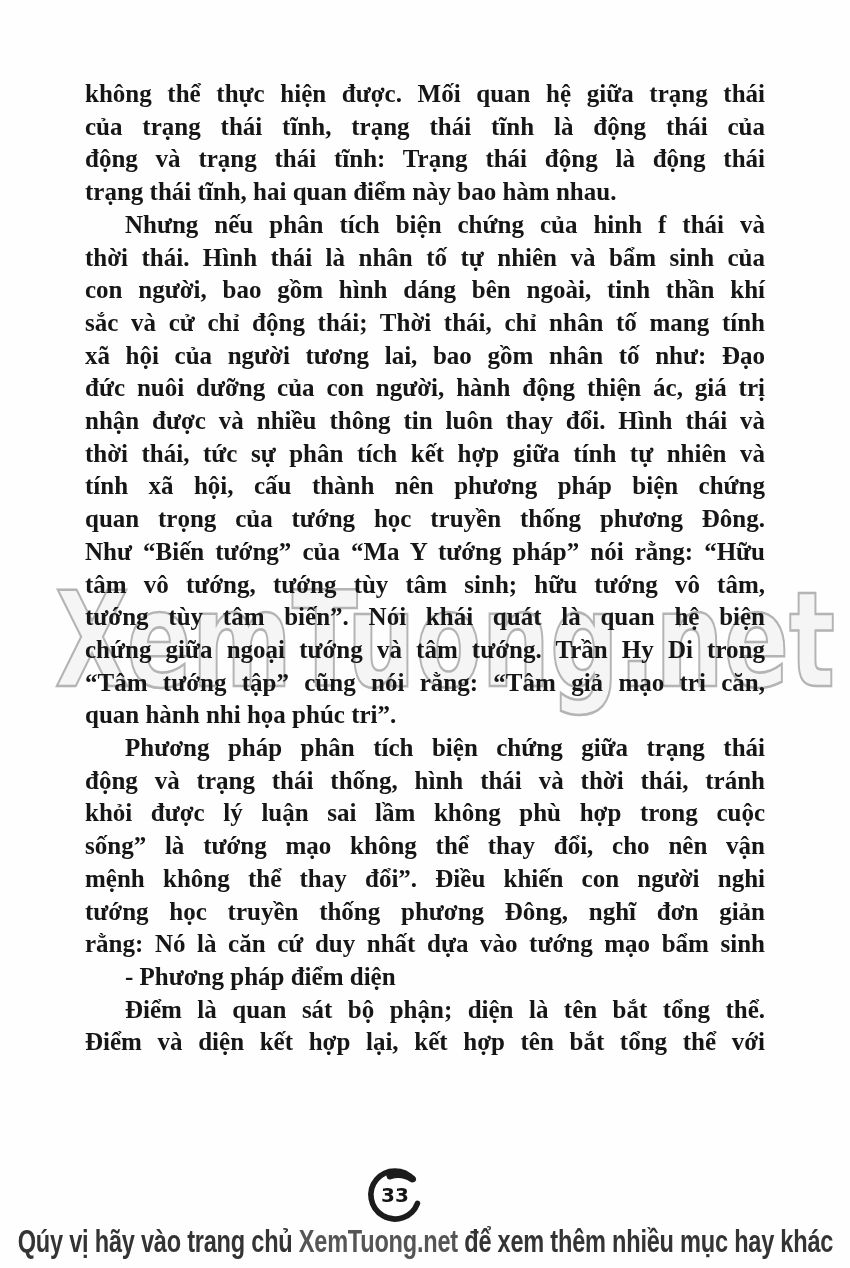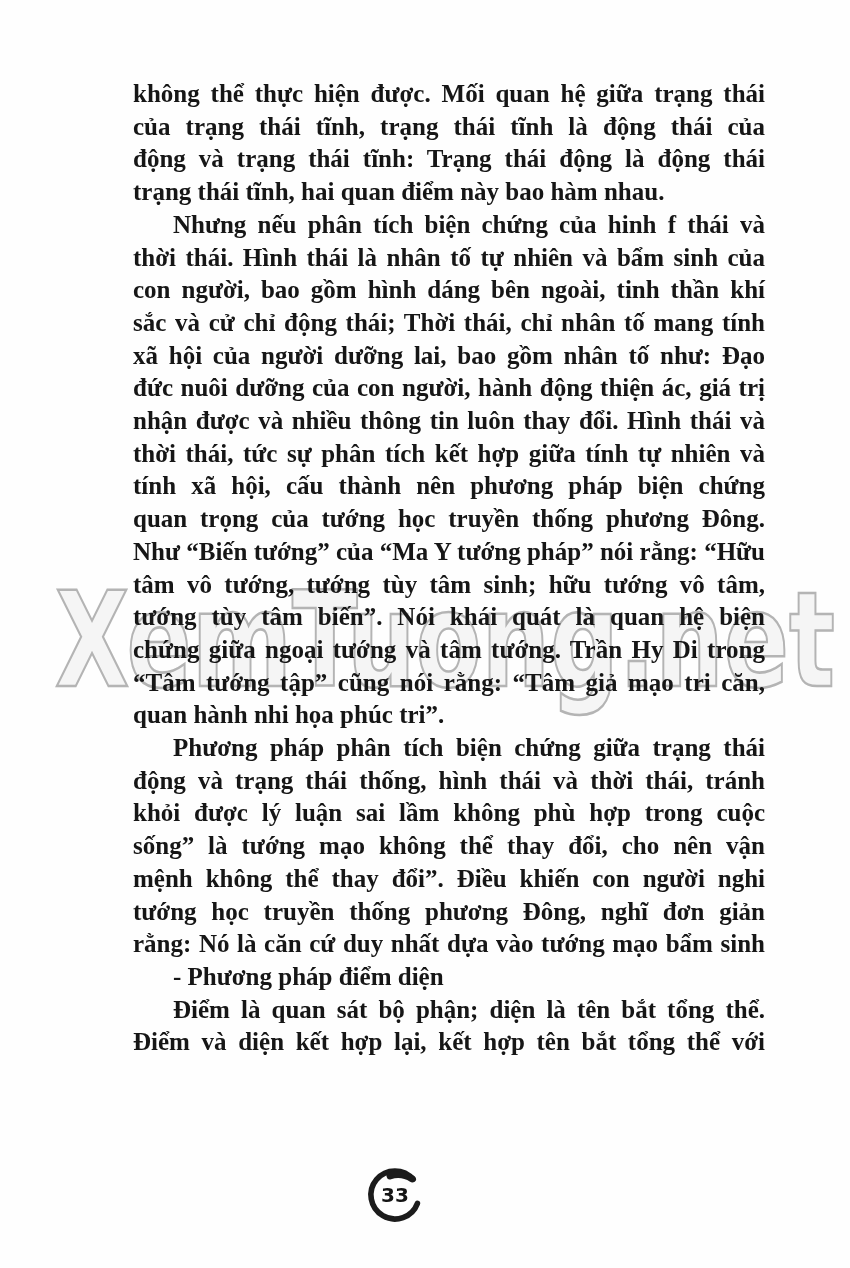--- a/index.html
+++ b/index.html
@@ -42,21 +42,20 @@
   }
   .line {
     font-family: "Liberation Serif", "DejaVu Serif", serif;
     font-weight: bold;
     font-size: 25px;
     line-height: 32.7px;
     color: #161616;
     text-align: justify;
     text-align-last: justify;
     white-space: normal;
-    margin-left: 48px;
   }
   .line.short { text-align-last: left; }
   .line.indent { text-indent: 40px; }
 
   
   .pagenum-wrap {
     position: absolute;
     left: 364px; top: 1164px;
     width: 62px; height: 62px;
     z-index: 2;
@@ -104,21 +103,21 @@
 
   <div class="text-column">
       <div class="line">không thể thực hiện được. Mối quan hệ giữa trạng thái</div>
       <div class="line">của trạng thái tĩnh, trạng thái tĩnh là động thái của</div>
       <div class="line">động và trạng thái tĩnh: Trạng thái động là động thái</div>
       <div class="line short">trạng thái tĩnh, hai quan điểm này bao hàm nhau.</div>
       <div class="line indent">Nhưng nếu phân tích biện chứng của hinh f thái và</div>
       <div class="line">thời thái. Hình thái là nhân tố tự nhiên và bẩm sinh của</div>
       <div class="line">con người, bao gồm hình dáng bên ngoài, tinh thần khí</div>
       <div class="line">sắc và cử chỉ động thái; Thời thái, chỉ nhân tố mang tính</div>
-      <div class="line">xã hội của người dưỡng lai, bao gồm nhân tố như: Đạo</div>
+      <div class="line">xã hội của người tương lai, bao gồm nhân tố như: Đạo</div>
       <div class="line">đức nuôi dưỡng của con người, hành động thiện ác, giá trị</div>
       <div class="line">nhận được và nhiều thông tin luôn thay đổi. Hình thái và</div>
       <div class="line">thời thái, tức sự phân tích kết hợp giữa tính tự nhiên và</div>
       <div class="line">tính xã hội, cấu thành nên phương pháp biện chứng</div>
       <div class="line">quan trọng của tướng học truyền thống phương Đông.</div>
       <div class="line">Như “Biến tướng” của “Ma Y tướng pháp” nói rằng: “Hữu</div>
       <div class="line">tâm vô tướng, tướng tùy tâm sinh; hữu tướng vô tâm,</div>
       <div class="line">tướng tùy tâm biến”. Nói khái quát là quan hệ biện</div>
       <div class="line">chứng giữa ngoại tướng và tâm tướng. Trần Hy Di trong</div>
       <div class="line">“Tâm tướng tập” cũng nói rằng: “Tâm giả mạo tri căn,</div>
@@ -136,14 +135,17 @@
     </div>
 
   <div class="pagenum-wrap">
     <svg width="62" height="62" viewBox="0 0 62 62" aria-hidden="true">
       <path d="M49.2 15.4 A24 24 0 1 0 53.4 39.4" fill="none" stroke="#1b1b1b" stroke-width="5.6" stroke-linecap="round"></path>
       <path d="M44 10.8 A26 26 0 0 0 22 7.9" fill="none" stroke="#1b1b1b" stroke-width="7" stroke-linecap="round" transform="translate(4,4)"></path>
     </svg>
     <div class="pagenum">33</div>
   </div>
 
+  <div class="footer">
+    <span class="footer-inner"><span>Qúy vị hãy vào trang chủ </span><span class="footer-site">XemTuong.net</span><span> để xem thêm nhiều mục hay khác</span></span>
+  </div>
 
 </div>
 
 </body></html>

